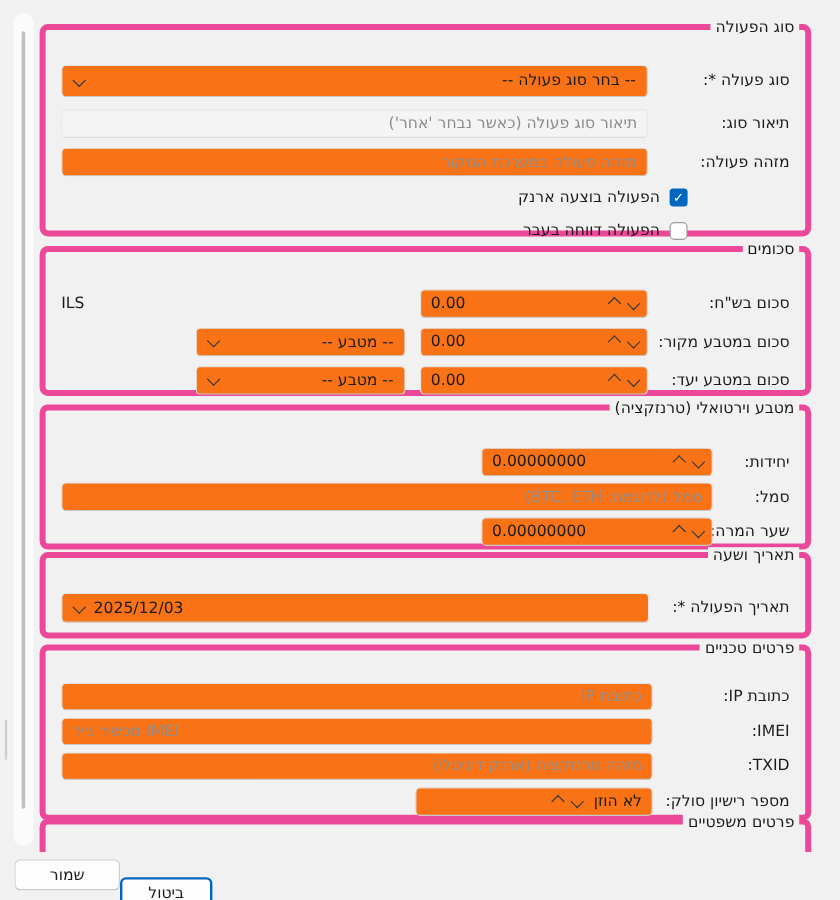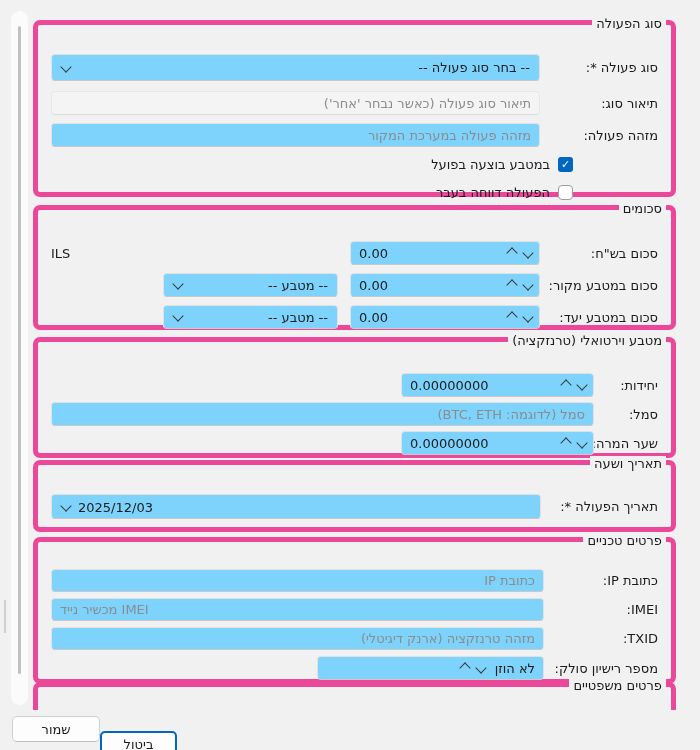--- a/index.html
+++ b/index.html
@@ -22,21 +22,21 @@
 
   .grp { position:absolute; right:0; width:643px; box-sizing:border-box;
     border:5px solid #ec4899; border-radius:7px; }
   .grp-title { position:absolute; top:-9px; right:5px; background:#f1f1f1;
     padding:0 4px; line-height:16px; white-space:nowrap; }
 
   .frow { position:absolute; right:13px; left:13px; display:flex; align-items:center; }
   .lbl { flex:none; padding-left:6px; box-sizing:border-box; white-space:nowrap; }
   .w1 { width:118px; } .w3 { width:64px; } .w4 { width:117px; } .w5 { width:114px; }
 
-  .fld { box-sizing:border-box; background:#7dd3fc; border:1px solid #e1e1e1;
+  .fld { box-sizing:border-box; background:#f97316; border:1px solid #e1e1e1;
     border-bottom-color:#c9c9c9; border-radius:4px; height:100%; }
   input.fld { font:inherit; color:#1b1b1b; padding:0 8px; outline:none; min-width:0; }
   input.fld::placeholder { color:#8c8c8c; opacity:1; }
   input.fld:disabled { background:#f4f4f4; border-color:#e7e7e7; border-bottom-color:#dcdcdc; }
   input.ltr { direction:ltr; text-align:left; }
   .grow { flex:1; }
 
   .chv { display:inline-block; width:7px; height:7px;
     border-left:1.6px solid #3c3c3c; border-bottom:1.6px solid #3c3c3c; }
   .chv.down { transform:rotate(-45deg); }
@@ -105,21 +105,21 @@
 
       <div class="frow" style="top:98px;height:24px;">
         <span class="lbl w1">מזהה פעולה:</span>
         <input class="fld grow" placeholder="מזהה פעולה במערכת המקור" style="">
       </div>
 
       <div class="cbrow" style="top:130px;right:98px;">
         <span class="cb checked">
             <span>✓</span>
           </span>
-        <span>במטבע בוצעה בפועל</span>
+        <span>הפעולה בוצעה ארנק</span>
       </div>
 
       <div class="cbrow" style="top:158px;right:98px;">
         <span class="cb unchecked"></span>
         <span>הפעולה דווחה בעבר</span>
       </div>
     </div>
 
     <div class="grp" style="top:205px;height:125px;">
       <span class="grp-title">סכומים</span>
@@ -223,21 +223,21 @@
         <input class="fld grow ltr" placeholder="מכשיר נייד IMEI" style="">
       </div>
 
       <div class="frow" style="top:85px;height:23px;">
         <span class="lbl w5">TXID:</span>
         <input class="fld grow" placeholder="מזהה טרנזקציה (ארנק דיגיטלי)" style="">
       </div>
 
       <div class="frow" style="top:114px;height:24px;">
         <span class="lbl w5">מספר רישיון סולק:</span>
-        <div class="fld spin special" style="width:227px;text-decoration:underline;">
+        <div class="fld spin special" style="width:198px;text-decoration:underline;">
           <span class="val">לא הוזן</span>
           <span class="arrows">
               <span class="chv up"></span>
               <span class="chv down"></span>
             </span>
         </div>
       </div>
     </div>
 
     <div class="grp" style="top:682px;height:50px;">

